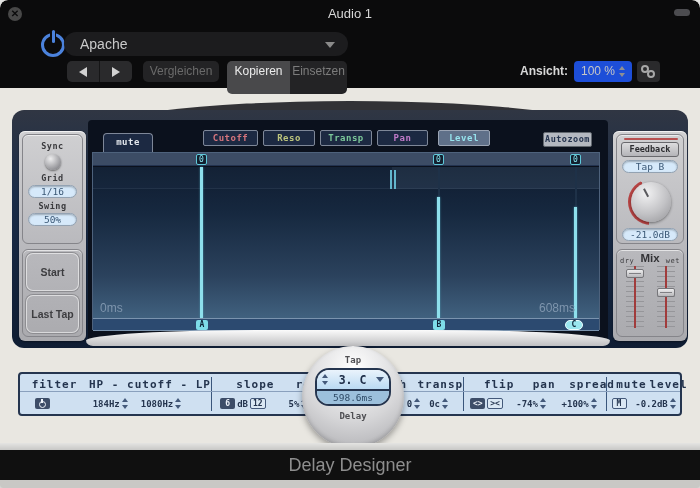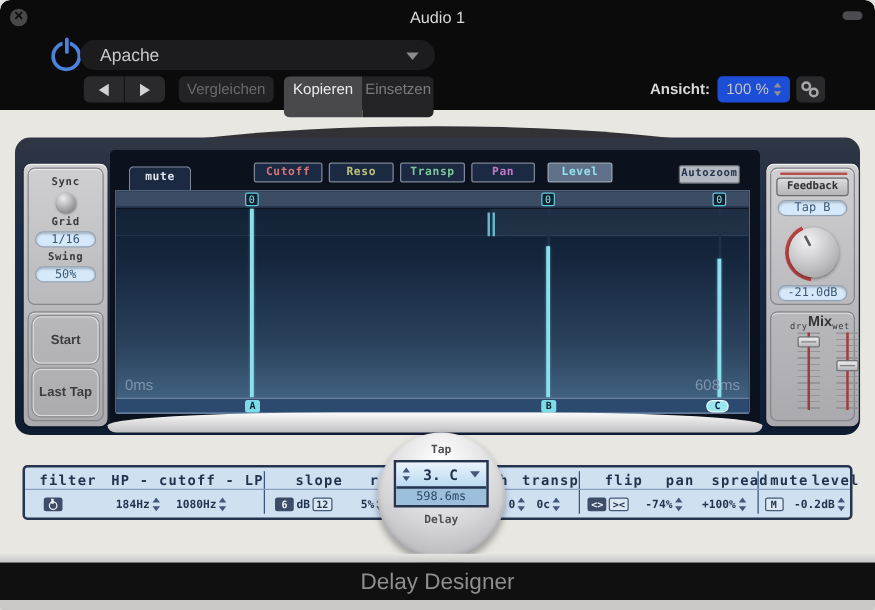--- a/index.html
+++ b/index.html
@@ -149,21 +149,21 @@
   .mini-pwr::before { content:""; position:absolute; left:1px; top:2px; width:5px; height:5px;
                       border:1.5px solid currentColor; border-radius:50%; }
   .mini-pwr::after { content:""; position:absolute; left:3.8px; top:0; width:1.5px; height:4px; background:currentColor; }
 
   
   #medallion { left:302px; top:346px; width:102px; height:102px; border-radius:50%;
                background:radial-gradient(circle at 50% 22%, #ffffff, #d6d6d8 55%, #a8a8ac);
                box-shadow:0 3px 6px rgba(0,0,0,.35), inset 0 -2px 4px rgba(0,0,0,.18);
                display:flex; flex-direction:column; align-items:center; }
   .medlabel { font-family:"DejaVu Sans Mono", monospace; font-size:9px; font-weight:bold; color:#4f4f53; }
-  #tapsel-box { margin-top:3px; width:76px; border:2px solid #25354f; border-radius:0; overflow:hidden; }
+  #tapsel-box { margin-top:3px; width:76px; border:2px solid #25354f; border-radius:14px; overflow:hidden; }
   #tapsel-top { height:19px; background:linear-gradient(#eaf3fc,#badaf2); display:flex; align-items:center;
                 padding:0 5px; cursor:pointer; }
   #tapsel-val { flex:1; text-align:center; font-family:"DejaVu Sans Mono", monospace;
                 font-size:11.5px; font-weight:bold; color:#20304a; }
   #tapsel-caret { width:0; height:0; border-left:4px solid transparent; border-right:4px solid transparent;
                   border-top:5px solid #44597a; }
   #tapsel-time { height:15px; background:#9cc0dc; border-top:2px solid #25354f; text-align:center;
                  font-family:"DejaVu Sans Mono", monospace; font-size:9.5px; color:#2e4a66; line-height:14px; }
   #med-tap { margin-top:9px; } #med-delay { margin-top:5px; }
 
@@ -258,21 +258,21 @@
         <span class="minitick" style="left:297px;"></span>
         <span class="minitick" style="left:301px;"></span>
 
         <div class="tapline" style="left:107px; top:0; bottom:0;"></div>
         <div class="tapdark" style="left:345px; top:0; height:30px;"></div>
         <div class="tapline" style="left:344px; top:30px; bottom:0;"></div>
         <div class="tapdark" style="left:482px; top:0; height:40px;"></div>
         <div class="tapline" style="left:481px; top:40px; bottom:0;"></div>
 
         <span class="timelabel" style="left:7px;">0ms</span>
-        <span class="timelabel" style="right:7px;margin-top:48px;">608ms</span>
+        <span class="timelabel" style="right:24px;margin-top:48px;">608ms</span>
       </div>
       <div id="marker-strip">
         <span class="marker" style="left:103px;">A</span>
         <span class="marker" style="left:340px;">B</span>
         <span class="marker sel" style="left:472px;">C</span>
       </div>
     </div>
   </div>
 
   <div id="rpanel" class="abs metal">
@@ -280,21 +280,21 @@
       <div id="fb-redline"></div>
       <div id="fb-btn">Feedback</div>
       <div class="pill" style="position:absolute; left:5px; top:25px; width:56px; height:13px; line-height:11px;">Tap B</div>
       <div class="knob-ring">
         <div class="knob-face">
             <div class="knob-ptr"></div>
           </div>
       </div>
       <div class="pill" style="position:absolute; left:5px; top:93px; width:56px; height:13px; line-height:11px;">-21.0dB</div>
     </div>
-    <div class="pgroup" style="top:118px; height:88px;padding-left:12px;">
+    <div class="pgroup" style="top:118px; height:88px;">
       <div style="position:relative; height:16px;">
         <span class="plabel" style="position:absolute; left:3px; top:7px; font-size:7px; font-weight:normal;">dry</span>
         <span style="position:absolute; left:0; right:0; top:2px; text-align:center; font-size:11.5px; font-weight:bold; color:#333336;">Mix</span>
         <span class="plabel" style="position:absolute; right:3px; top:7px; font-size:7px; font-weight:normal;">wet</span>
       </div>
       <div style="position:relative; height:66px;">
         <div class="slider" style="left:9px;">
           <div class="track"></div>
           <div class="shandle" style="top:3px;"></div>
         </div>

